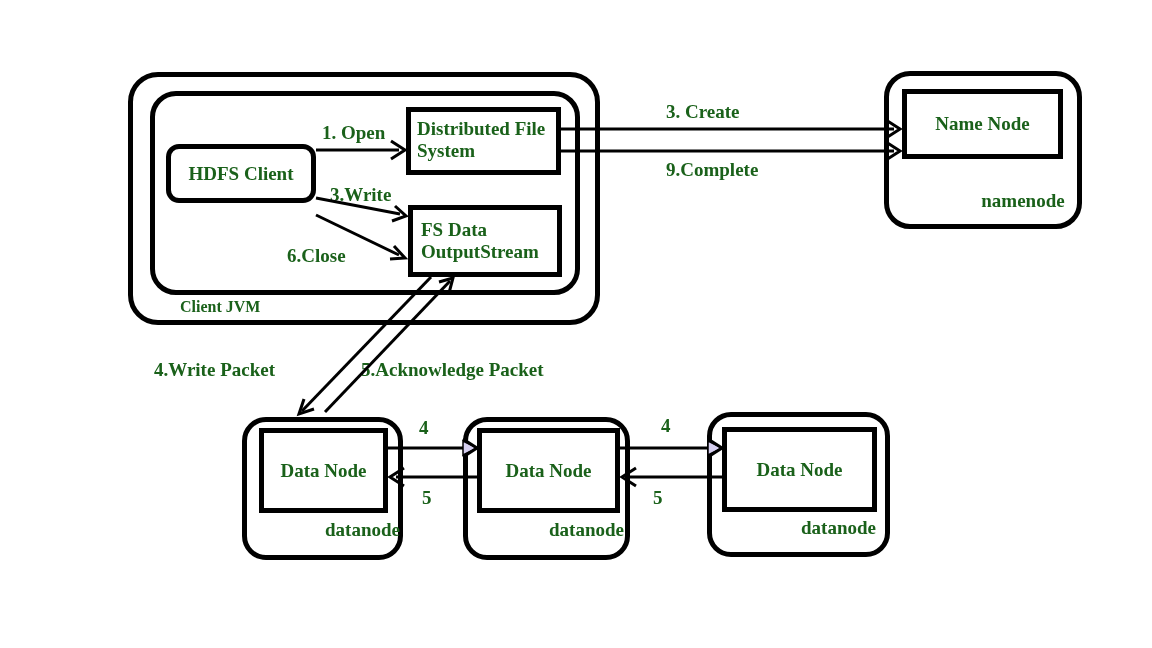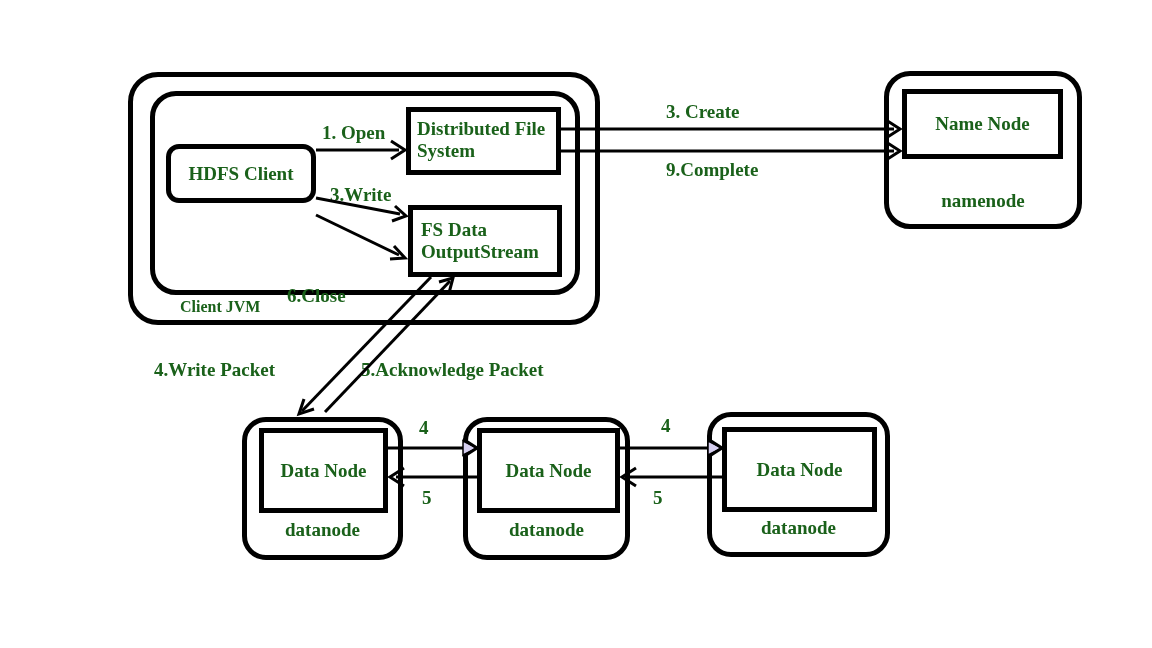--- a/index.html
+++ b/index.html
@@ -5,21 +5,21 @@
   html,body{margin:0;padding:0;background:#ffffff;}
   #stage{
     position:relative;width:1152px;height:648px;background:#ffffff;overflow:hidden;
     font-family:"Liberation Serif","DejaVu Serif",serif;font-weight:bold;
   }
   .box{position:absolute;border:5px solid #000;background:#fff;box-sizing:border-box;}
   .rbox{position:absolute;border:5px solid #000;background:#fff;box-sizing:border-box;border-radius:28px;}
   .lbl{position:absolute;color:#1a611a;font-size:19px;line-height:22px;white-space:pre-line;}
   .lbl20{font-size:16px;}
   .ctr{display:flex;align-items:center;justify-content:center;text-align:center;color:#1a611a;font-size:19px;}
-  .capt{position:absolute;color:#1a611a;font-size:19px;text-align:center;}
+  .capt{position:absolute;color:#1a611a;font-size:19px;text-align:center;padding-left:40px;}
   #arrows{position:absolute;left:0;top:0;z-index:10;pointer-events:none;}
   #arrows line, #arrows polyline{stroke:#000;stroke-width:3;fill:none;}
   #arrows polygon.lav{fill:#d6cff0;stroke:#000;stroke-width:1.5;}
 </style>
 </head>
 <body>
 
 <div id="stage">
 
   <div class="rbox" style="left:128px;top:72px;width:472px;height:253px;border-radius:30px;"></div>
@@ -61,21 +61,21 @@
 
   <div class="rbox" style="left:707px;top:412px;width:183px;height:145px;border-radius:24px;"></div>
   <div class="box ctr" style="left:722px;top:427px;width:155px;height:85px;">
     <span>Data Node</span>
   </div>
   <div class="capt" style="left:707px;top:517px;width:183px;">datanode</div>
 
   <div class="lbl" style="left:322px;top:122px;">1. Open</div>
   <div class="lbl" style="left:666px;top:101px;">3. Create</div>
   <div class="lbl" style="left:322px;top:184px;margin-left:8px;">3.Write</div>
-  <div class="lbl" style="left:287px;top:245px;margin-top:40px;">6.Close</div>
+  <div class="lbl" style="left:287px;top:245px;">6.Close</div>
   <div class="lbl" style="left:666px;top:159px;">9.Complete</div>
   <div class="lbl" style="left:154px;top:359px;">4.Write Packet</div>
   <div class="lbl" style="left:361px;top:359px;">5.Acknowledge Packet</div>
 
   <div class="lbl" style="left:419px;top:417px;">4</div>
   <div class="lbl" style="left:422px;top:487px;">5</div>
   <div class="lbl" style="left:661px;top:415px;">4</div>
   <div class="lbl" style="left:653px;top:487px;">5</div>
 
   <svg id="arrows" width="1152" height="648" viewBox="0 0 1152 648">

